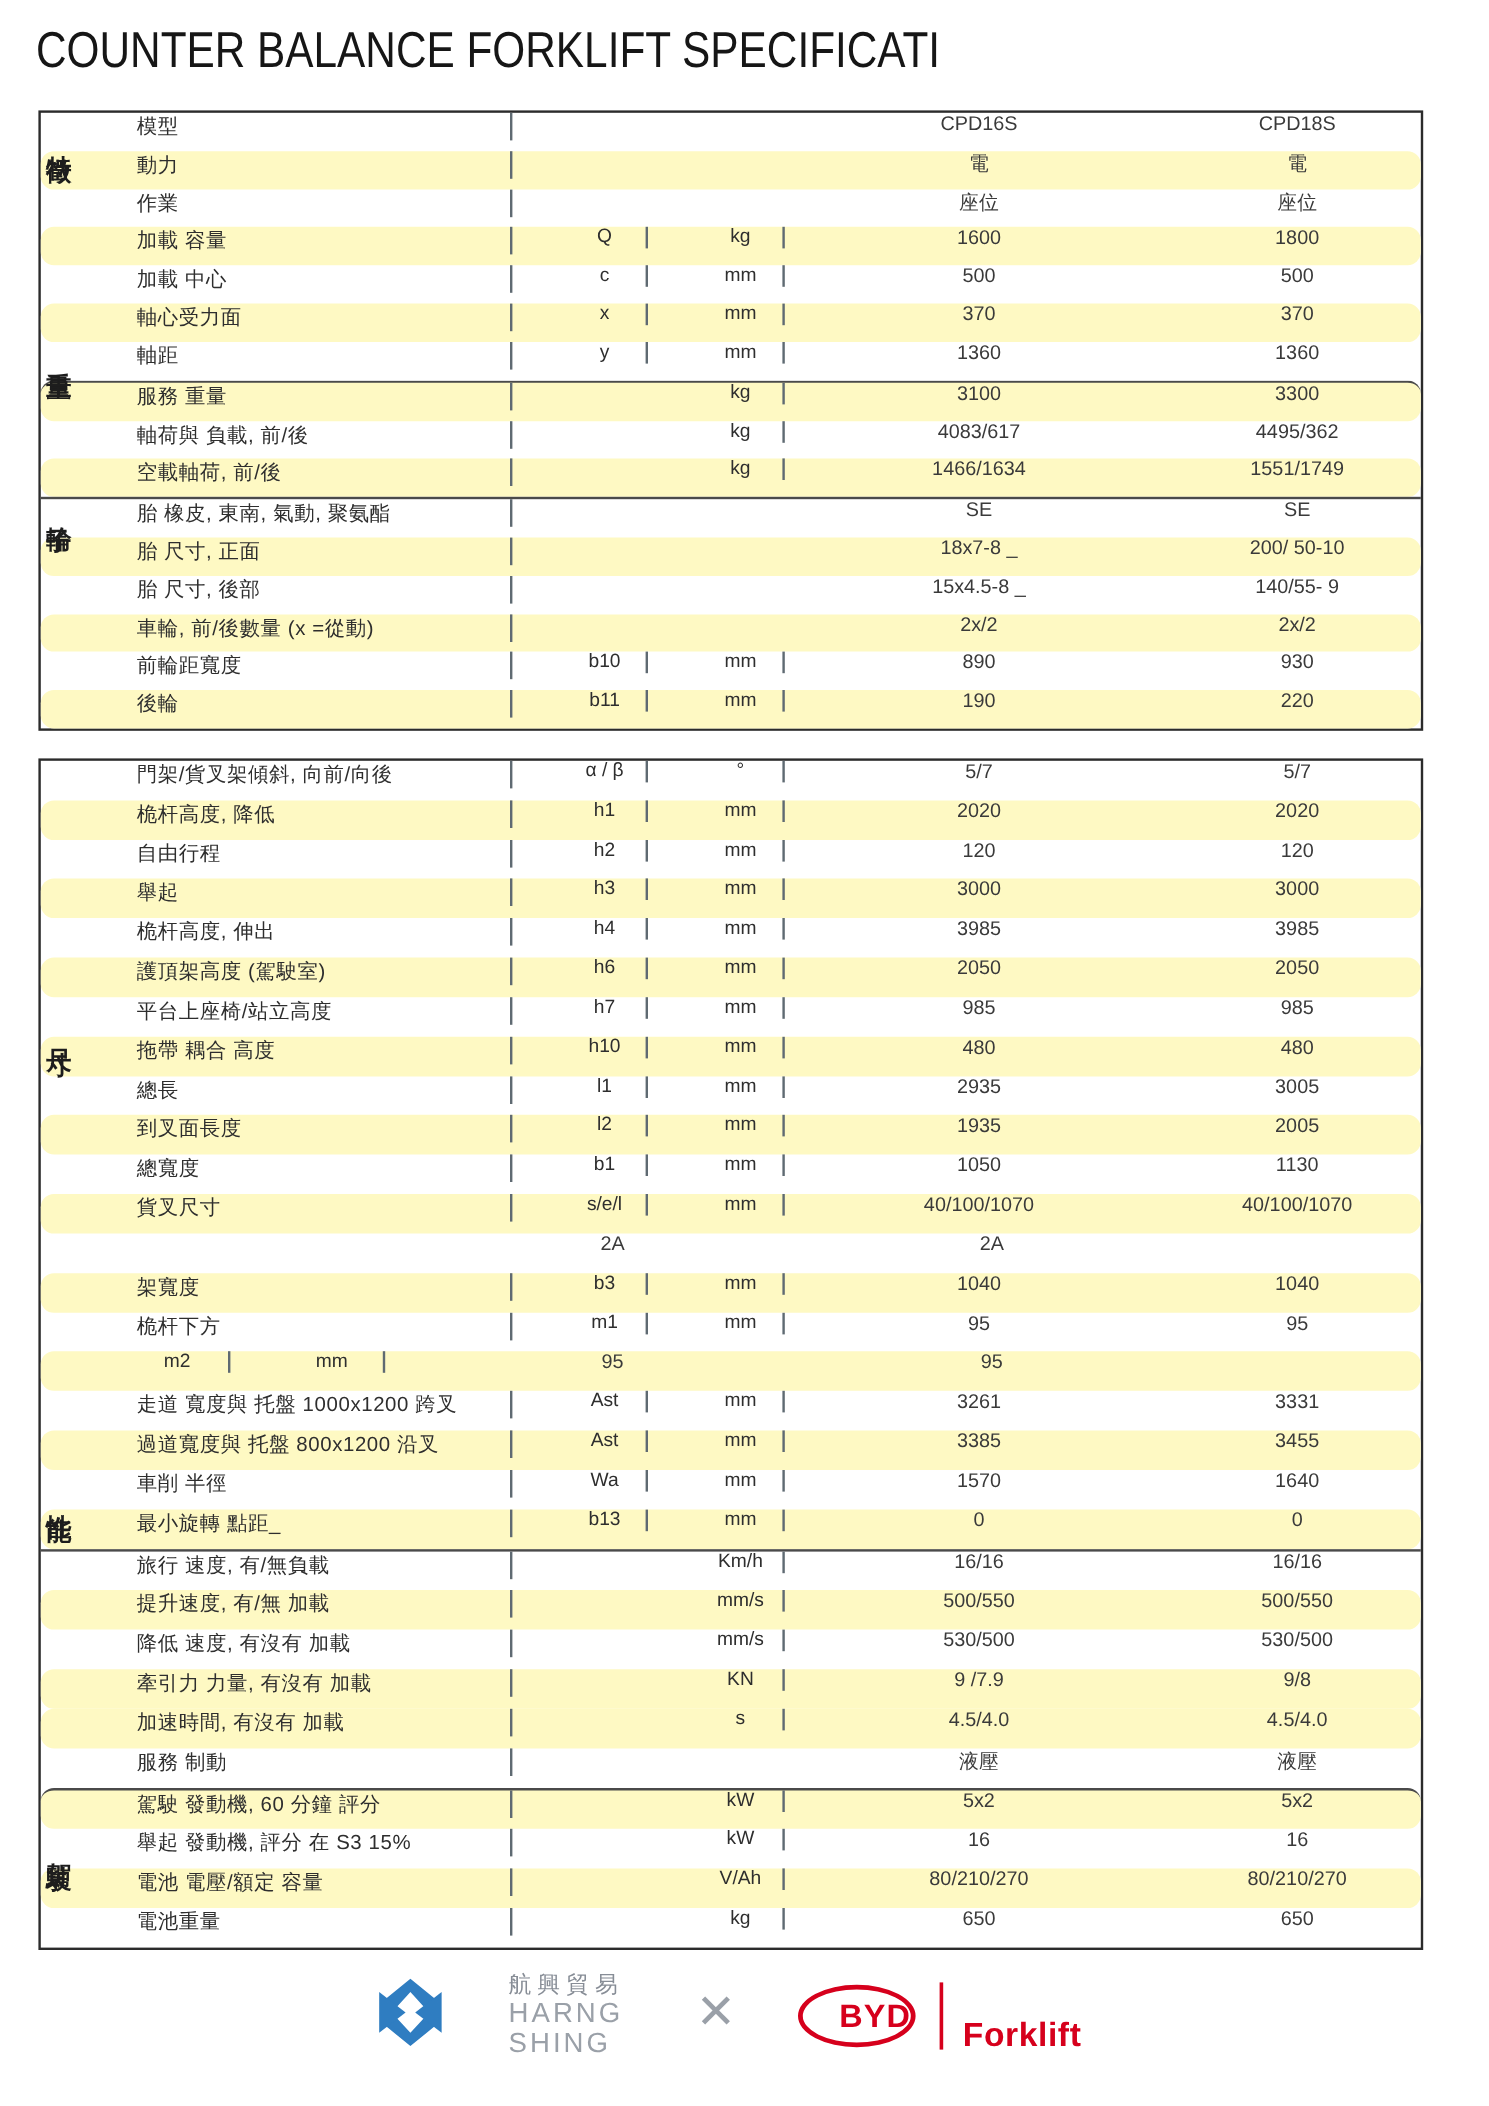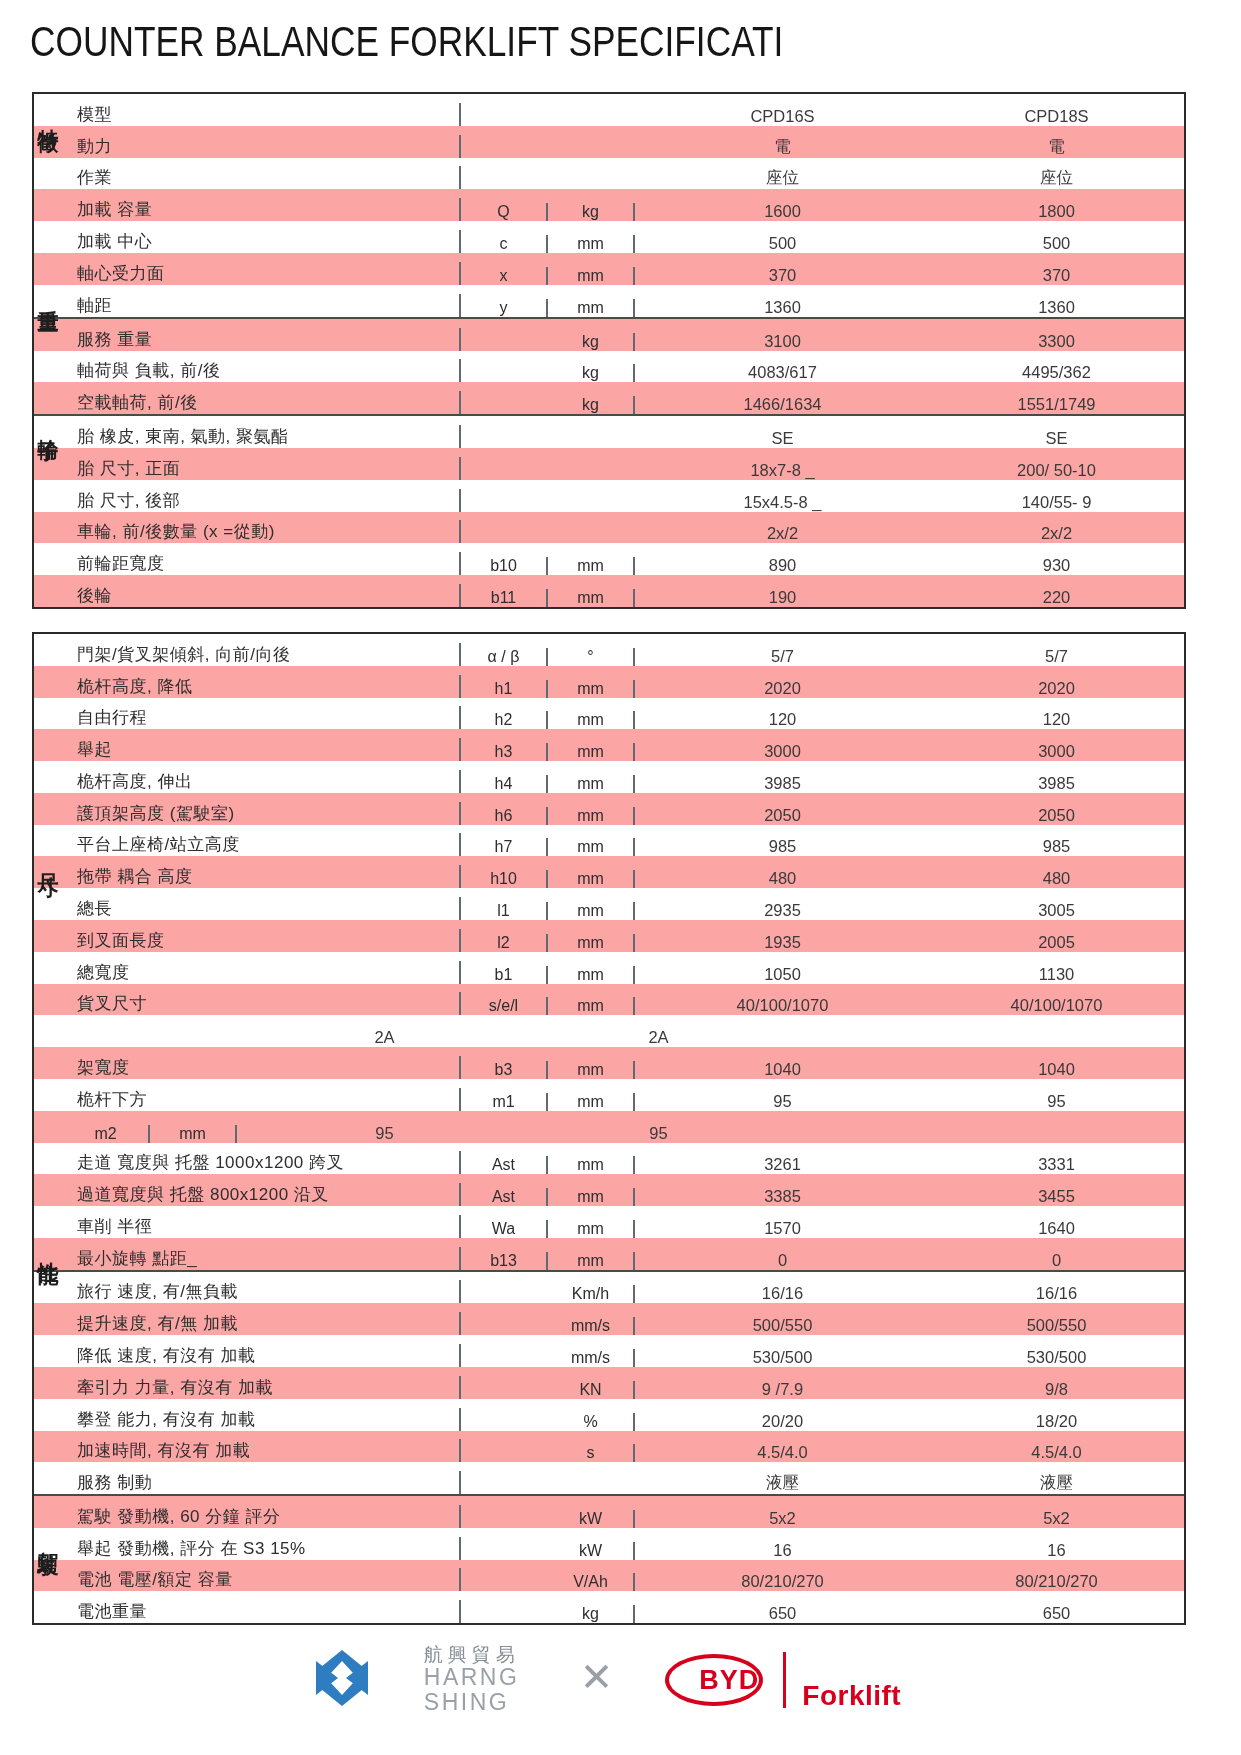--- a/index.html
+++ b/index.html
@@ -14,22 +14,22 @@
     transform:scaleX(0.84);transform-origin:left top;
     letter-spacing:0px;white-space:nowrap;
   }
   .spec-table{
     position:absolute;left:32px;width:1154px;
     border:2px solid #2b2b2b;background:#fff;
   }
   #table1{top:92px;height:517px;}
   #table2{top:632px;height:993px;}
   .rows{display:flex;flex-direction:column;width:100%;height:100%;}
-  .spec-row{flex:1 1 0;display:flex;align-items:flex-end;min-height:0;}
-  .spec-row.blue{background:#fca5a5;}
+  .spec-row{flex:1 1 0;display:flex;align-items:flex-start;min-height:0;gap:42px;}
+  .spec-row.blue{background:#fef9c3;border-radius:11px;}
   .spec-row.sec-start{border-top:2px solid #4a4a4a;}
   *{box-sizing:border-box;}
   .cell{display:flex;align-items:center;justify-content:center;overflow:hidden;}
   .c-cat  {width:29px; border-right:2px solid #5f6a72;}
   .c-desc {width:398px;border-right:2px solid #5f6a72;justify-content:flex-start;
            padding-left:14px;font-size:17px;letter-spacing:0.5px;}
   .c-sym  {width:87px; border-right:2px solid #5f6a72;font-size:16px;}
   .c-unit {width:87px; border-right:2px solid #5f6a72;font-size:16px;}
   .c-v1   {width:295px;font-size:16.5px;color:#3a3a3a;}
   .c-v2   {width:253px;font-size:16.5px;color:#3a3a3a;}
@@ -385,28 +385,20 @@
           <div class="cell c-v1">530/500</div>
           <div class="cell c-v2">530/500</div>
         </div>
         <div class="spec-row blue">
           <div class="cell c-cat"></div>
           <div class="cell c-desc">牽引力 力量,  有沒有 加載</div>
           <div class="cell c-sym"></div>
           <div class="cell c-unit">KN</div>
           <div class="cell c-v1">9 /7.9</div>
           <div class="cell c-v2">9/8</div>
-        </div>
-        <div class="spec-row">
-          <div class="cell c-cat"></div>
-          <div class="cell c-desc">攀登 能力,  有沒有 加載</div>
-          <div class="cell c-sym"></div>
-          <div class="cell c-unit">%</div>
-          <div class="cell c-v1">20/20</div>
-          <div class="cell c-v2">18/20</div>
         </div>
         <div class="spec-row blue">
           <div class="cell c-cat"></div>
           <div class="cell c-desc">加速時間,  有沒有 加載</div>
           <div class="cell c-sym"></div>
           <div class="cell c-unit">s</div>
           <div class="cell c-v1">4.5/4.0</div>
           <div class="cell c-v2">4.5/4.0</div>
         </div>
         <div class="spec-row">

